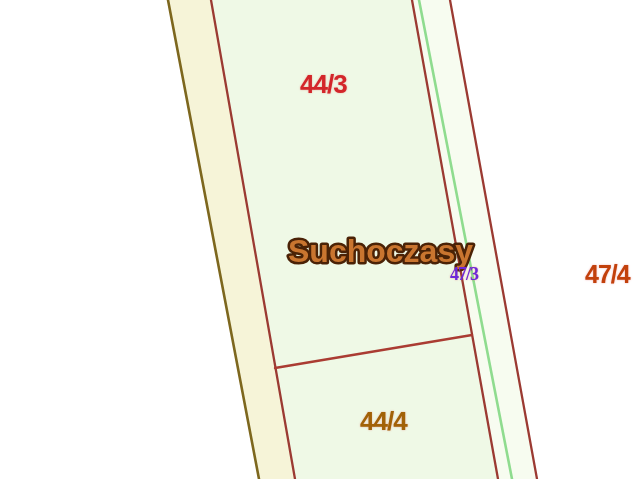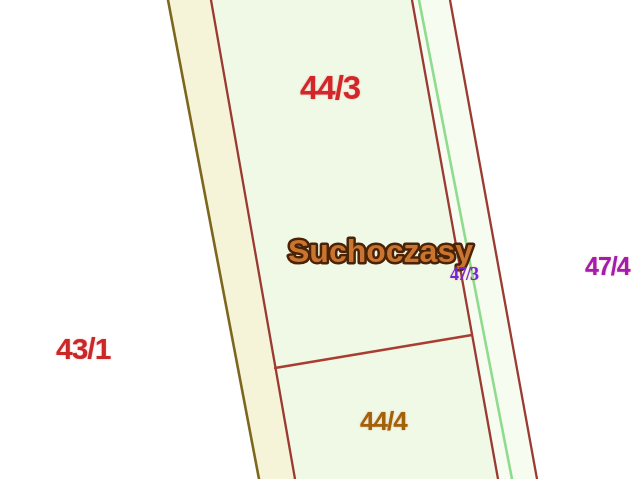--- a/index.html
+++ b/index.html
@@ -28,23 +28,23 @@
   }
   .bline.thick { stroke-width: 2.6; }
   .parcel-num {
     position: absolute;
     font-weight: bold;
     line-height: 1;
     letter-spacing: -1px;
     white-space: nowrap;
     text-shadow: 0 0 2px rgba(225, 70, 70, 0.45);
   }
-  .num-44-3 { left: 300px; top: 71px;  font-size: 33px; color: #d3262a; }
+  .num-44-3 { left: 300px; top: 71px;  font-size: 26px; color: #d3262a; }
   .num-47-3 { left: 450px; top: 265px; font-size: 18px; color: #6d28d9; font-family: Liberation Serif, serif; }
-  .num-47-4 { left: 585px; top: 254px; font-size: 25px; color: #a21caf; }
+  .num-47-4 { left: 585px; top: 262px; font-size: 25px; color: #c2410c; }
   .num-43-1 { left: 56px;  top: 334px; font-size: 30px; color: #ca2727; }
   .num-44-4 { left: 360px; top: 408px; font-size: 26px; color: #a16207; }
   .village-text {
     font-family: "Liberation Sans", sans-serif;
     font-weight: bold;
     font-size: 32px;
     letter-spacing: 0px;
   }
 </style>
 </head>
@@ -76,16 +76,15 @@
 
     <text x="288" y="262" class="village-text" paint-order="stroke" stroke-width="5" stroke-linejoin="round" stroke="#4a2206" fill="#c9752f">Suchoczasy</text>
   </svg>
 
   <div class="parcel-num num-44-3">44/3</div>
 
   <div class="parcel-num num-47-3">47/3</div>
 
   <div class="parcel-num num-47-4">47/4</div>
 
-  <div class="parcel-num num-43-1">43/1</div>
 
   <div class="parcel-num num-44-4">44/4</div>
 </div>
 
 </body></html>

